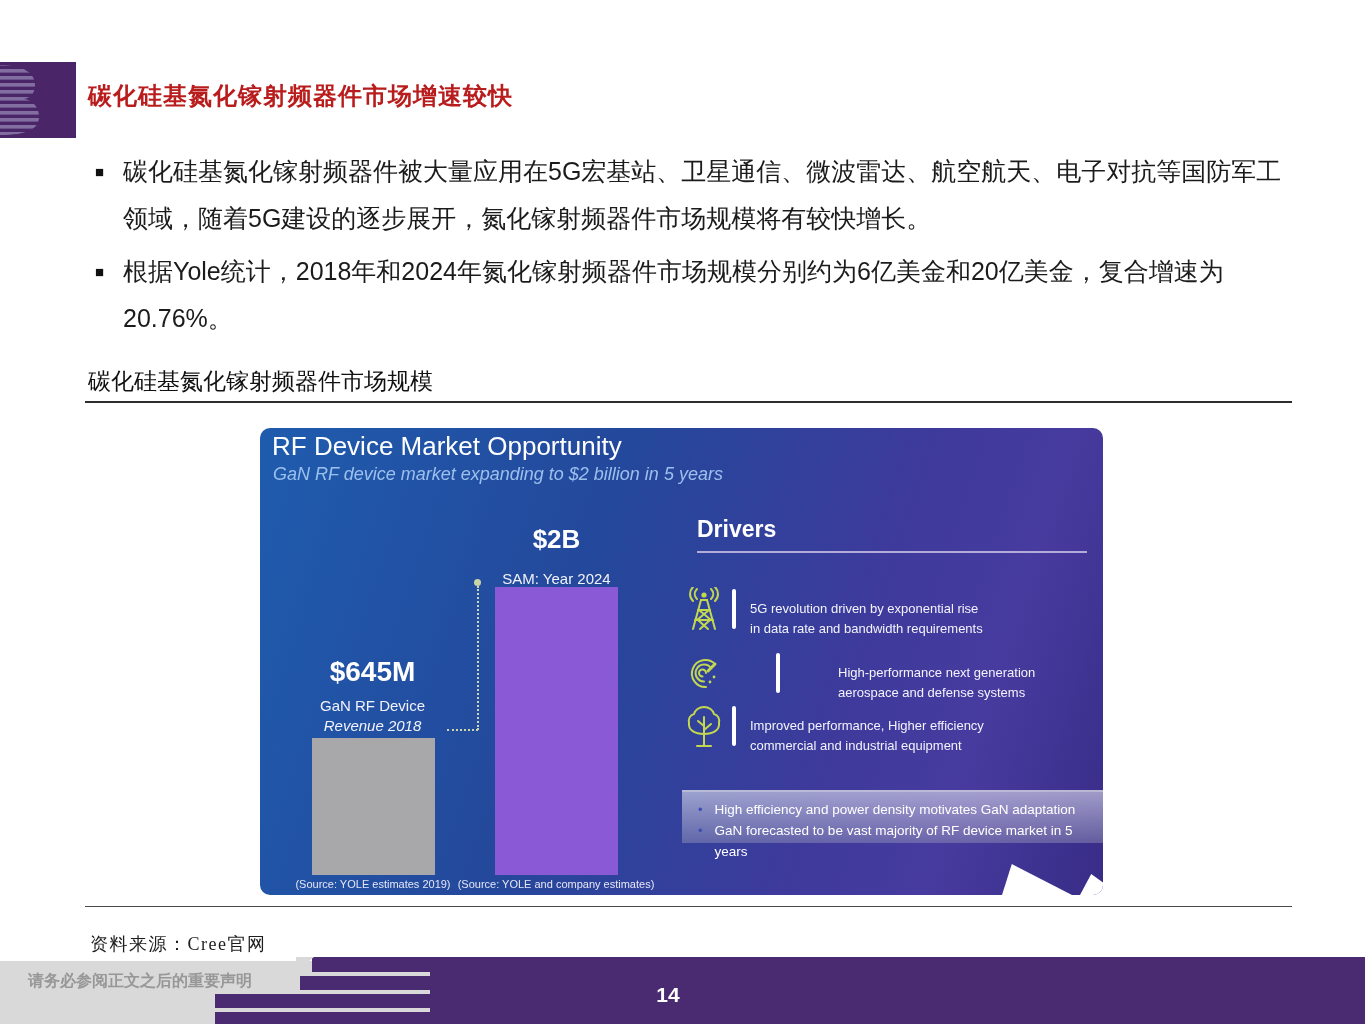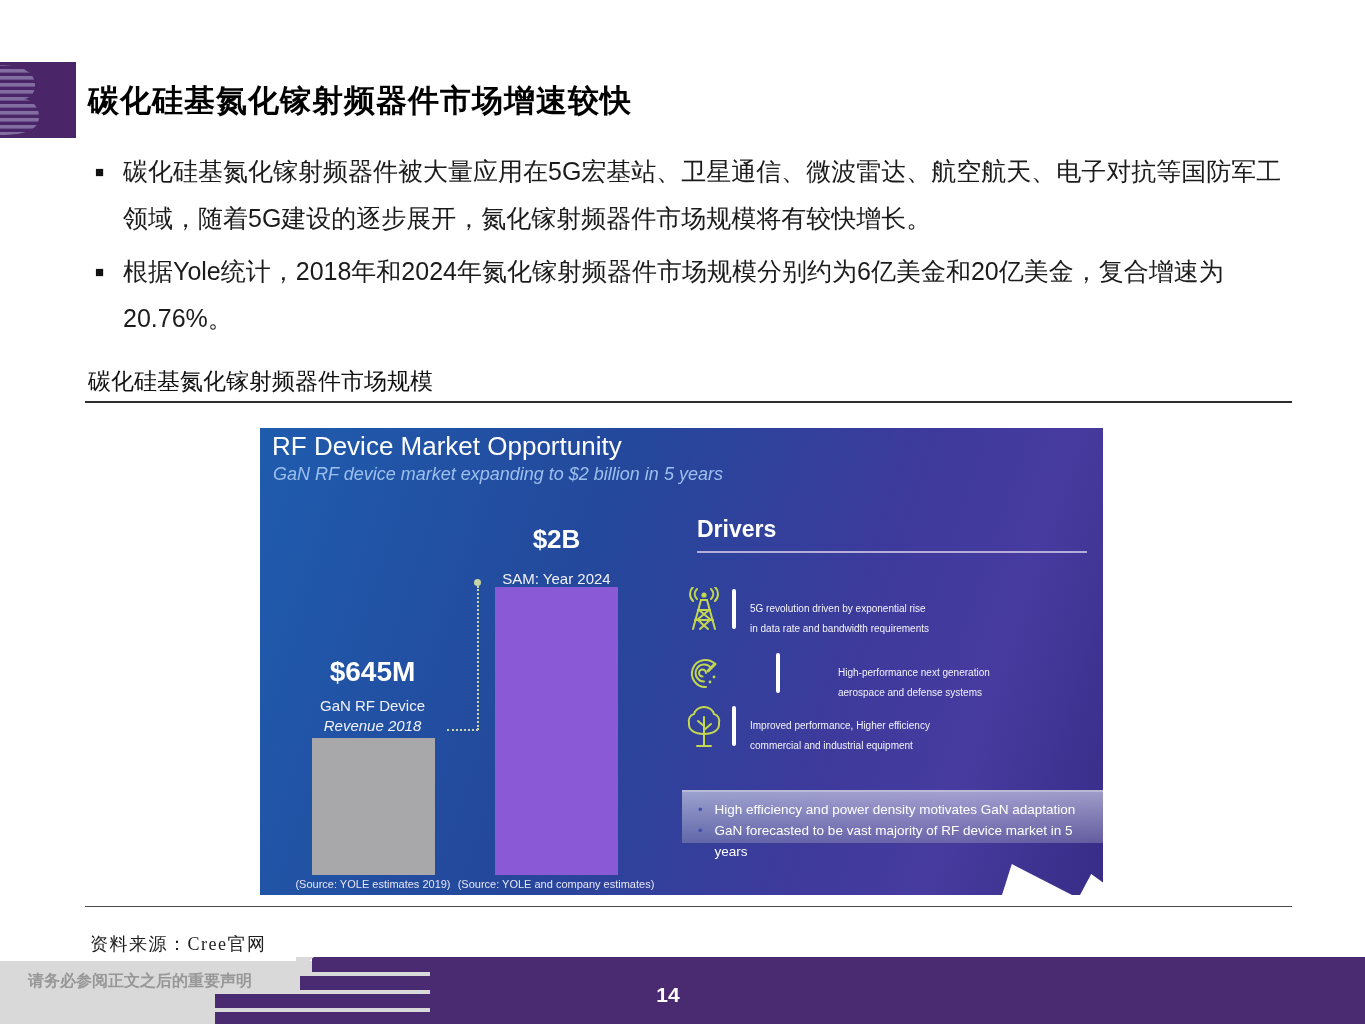--- a/index.html
+++ b/index.html
@@ -4,40 +4,41 @@
 <style>
   * { margin:0; padding:0; box-sizing:border-box; }
   html,body { background:#ffffff; }
   .slide {
     position:relative; width:1365px; height:1024px; background:#ffffff;
     font-family:"Liberation Sans", sans-serif; overflow:hidden;
   }
   
   .logo-block { position:absolute; left:0; top:62px; width:76px; height:76px; }
   .page-title {
-    position:absolute; left:88px; top:80px; font-size:31px; font-weight:bold;
-    color:#000000; letter-spacing:1px;
+    position:absolute; left:88px; top:80px; font-size:24px; font-weight:bold;
+    color:#b91c1c; letter-spacing:1px;
   }
   
   .bullets { position:absolute; left:95px; top:148px; width:1200px; }
   .bullet { display:flex; align-items:flex-start; margin-bottom:6px; }
   .bullet .marker { font-size:15px; line-height:47px; color:#111; width:28px; flex:0 0 28px; }
   .bullet .btext { font-size:25px; line-height:47px; color:#1b1b1b; width:1170px; }
   
   .figure-caption { position:absolute; left:88px; top:366px; font-size:23px; color:#111; }
   .rule-top { position:absolute; left:85px; top:401px; width:1207px; height:2px; background:#2d2d2d; }
   .rule-bottom { position:absolute; left:85px; top:906px; width:1207px; height:1px; background:#4a4a4a; }
   .source-note {
     position:absolute; left:90px; top:932px; font-family:Liberation Serif, serif;
     font-size:18px; color:#1e1e1e; letter-spacing:1.5px;
   }
   
   .chart {
     position:absolute; left:260px; top:428px; width:843px; height:467px; overflow:hidden;
     background:linear-gradient(108deg, #1f5cae 0%, #24489b 38%, #3e3a9c 68%, #473b9f 82%, #372c86 100%);
+    border-radius:10px;
   }
   .chart-title { position:absolute; left:12px; top:3px; font-size:26px; color:#ffffff; font-weight:500; }
   .chart-subtitle { position:absolute; left:13px; top:36px; font-size:18px; font-style:italic; color:#9cc0ee; }
   .bar { position:absolute; }
   .bar-purple { left:235px; top:159px; width:123px; height:288px; background:#8a5ad6; }
   .bar-gray  { left:52px;  top:310px; width:123px; height:137px; background:#a8a8aa; }
   .big-label { position:absolute; color:#fff; font-weight:bold; text-align:center; }
   .lbl-2b    { left:235px; width:123px; top:96px;  font-size:26px; }
   .lbl-645m  { left:40px;  width:145px; top:228px; font-size:28px; }
   .sub-label { position:absolute; color:#f2f2fa; text-align:center; font-size:15px; line-height:20px; }
@@ -49,21 +50,21 @@
   .conn-dot { position:absolute; left:214px; top:151px; width:7px; height:7px; border-radius:50%; background:#c8d4a4; }
   .src-label { position:absolute; top:450px; font-size:11px; color:#e6e6f6; text-align:center; width:210px; }
   .src-left  { left:8px; }
   .src-right { left:191px; }
   
   .drivers-title { position:absolute; left:437px; top:88px; font-size:23px; font-weight:bold; color:#fff; }
   .drivers-underline { position:absolute; left:437px; top:123px; width:390px; height:2px; background:#b3abdc; }
   .driver-row { position:absolute; left:424px; width:410px; display:flex; align-items:center; }
   .driver-row .dicon { flex:0 0 40px; height:44px; }
   .driver-sep { flex:0 0 4px; height:40px; background:#fff; border-radius:2px; margin:0 14px 0 8px; }
-  .driver-text { font-size:10px; line-height:20px; color:#f3f3fb;margin-top:21px; }
+  .driver-text { font-size:13px; line-height:20px; color:#f3f3fb;margin-top:21px; }
   .drow-1 { top:150px; } .drow-2 { top:214px;gap:44px; } .drow-3 { top:267px; }
   
   .callout-box {
     position:absolute; left:422px; top:362px; width:421px; height:53px;
     background:linear-gradient(180deg, rgba(225,226,240,0.60), rgba(150,150,185,0.45));
     border-top:2px solid rgba(255,255,255,0.55); padding:7px 10px 0 16px;
   }
   .callout-line { display:flex; align-items:flex-start; font-size:13.5px; color:#ffffff; line-height:21px; }
   .callout-line .cb { color:#3d4db4; margin-right:12px; font-size:13px; line-height:21px; }
   

